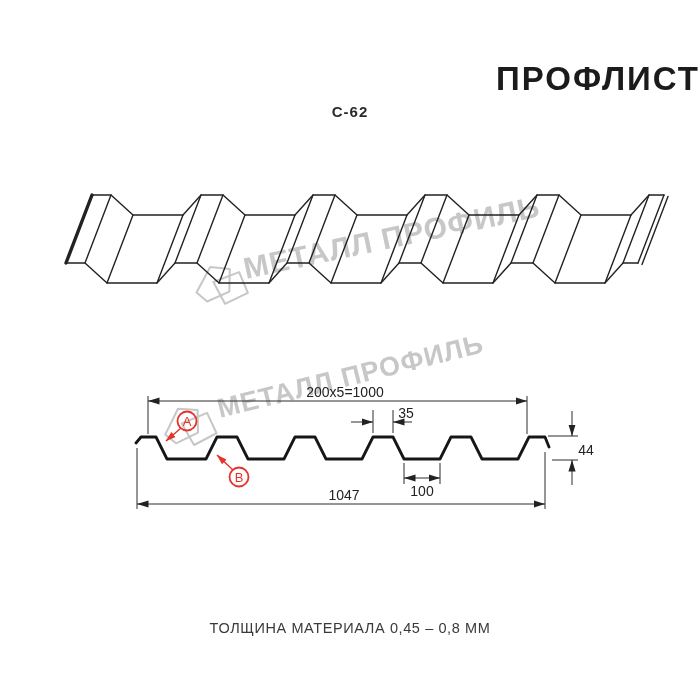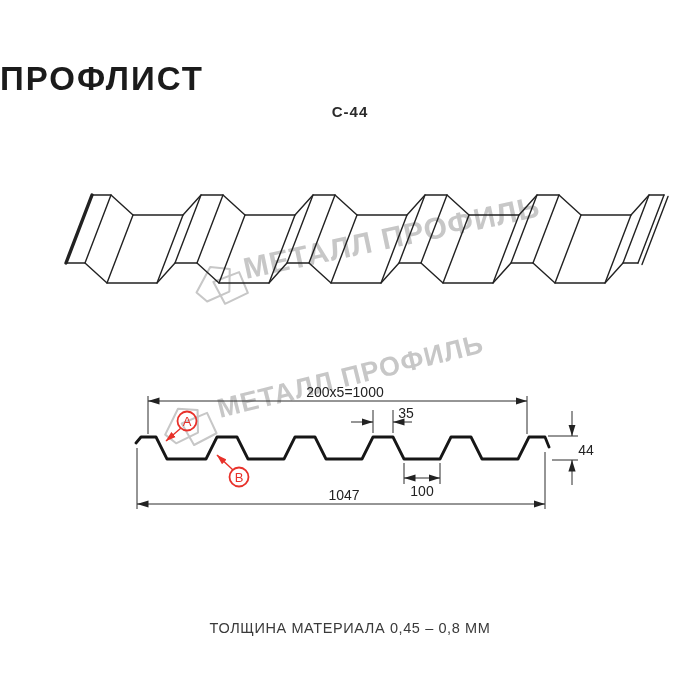--- a/index.html
+++ b/index.html
@@ -2,21 +2,21 @@
 <html><head>
 <meta charset="utf-8">
 <style>
   html,body{margin:0;padding:0;}
   body{
     width:700px;height:700px;position:relative;background:#ffffff;
     font-family:"Liberation Sans", sans-serif;overflow:hidden;
   }
   .abs{position:absolute;}
   .title{
-    left:0;top:60px;width:700px;text-align:left;
+    left:0;top:60px;width:700px;text-align:right;
     font-size:33px;font-weight:700;letter-spacing:2px;color:#1b1b1b;
   }
   .subtitle{
     left:0;top:103px;width:700px;text-align:center;
     font-size:15px;font-weight:700;letter-spacing:1px;color:#2a2a2a;
   }
   .footer{
     left:0;top:620px;width:700px;text-align:center;
     font-size:14.5px;font-weight:400;letter-spacing:0.6px;color:#3a3a3a;
   }
@@ -28,21 +28,21 @@
   .dimtxt{font-family:"Liberation Sans",sans-serif;font-size:14px;fill:#222222;}
   .wm{fill:#c7c7c7;font-family:"Liberation Sans",sans-serif;font-weight:700;letter-spacing:1px;}
   .wmshape{stroke:#c7c7c7;stroke-width:2.4;fill:none;stroke-linejoin:round;}
   .red{stroke:#E8312A;fill:none;}
   .redtxt{font-family:"Liberation Sans",sans-serif;font-size:13px;fill:#E8312A;}
 </style>
 </head>
 <body>
 
 <div class="abs title">ПРОФЛИСТ</div>
-<div class="abs subtitle">С-44</div>
+<div class="abs subtitle">С-62</div>
 
 <svg width="700" height="700" viewBox="0 0 700 700">
   <defs>
     <marker id="arrE" viewBox="0 0 12 8" refX="11.5" refY="4" markerWidth="12" markerHeight="8" orient="auto" markerUnits="userSpaceOnUse">
       <path d="M11.5,4 L0,7.6 L0,0.4 Z" fill="#222222"></path>
     </marker>
     <marker id="arrS" viewBox="0 0 12 8" refX="11.5" refY="4" markerWidth="12" markerHeight="8" orient="auto-start-reverse" markerUnits="userSpaceOnUse">
       <path d="M11.5,4 L0,7.6 L0,0.4 Z" fill="#222222"></path>
     </marker>
     <marker id="arrR" viewBox="0 0 11 8" refX="10" refY="4" markerWidth="11" markerHeight="8" orient="auto" markerUnits="userSpaceOnUse">

